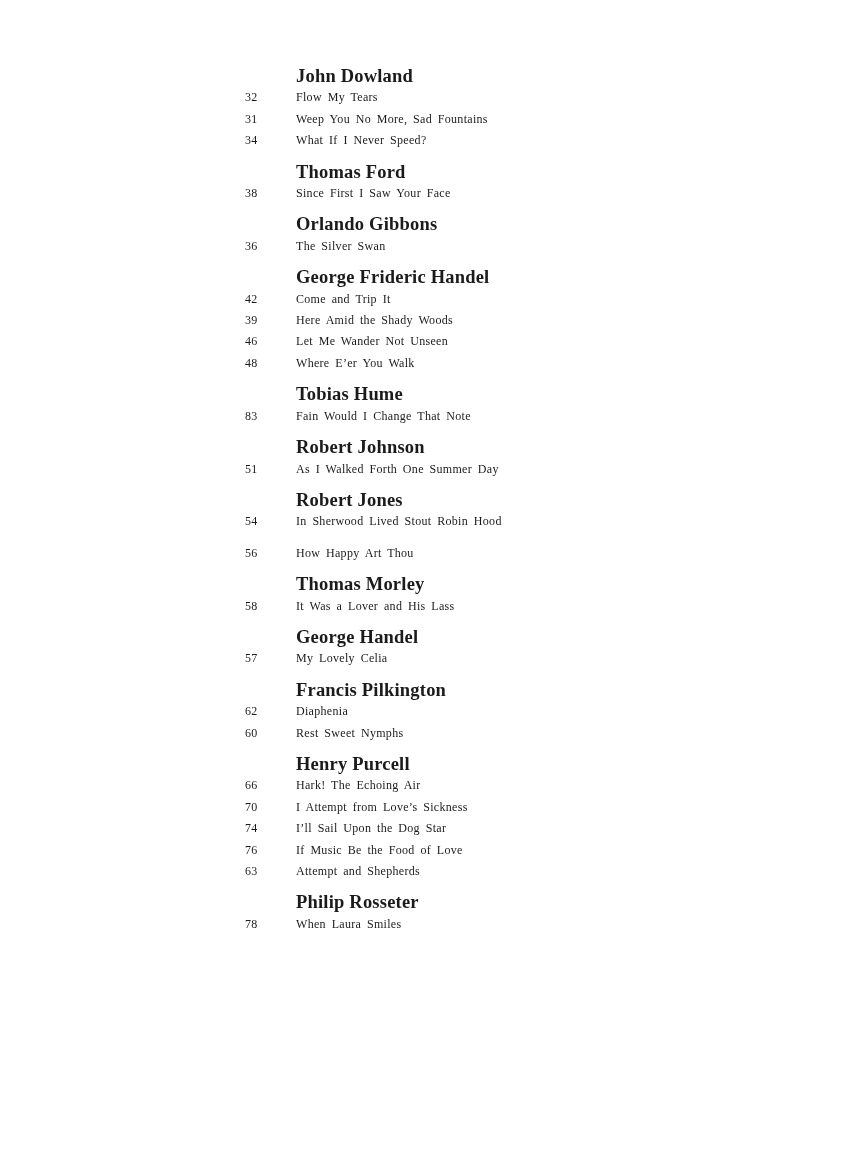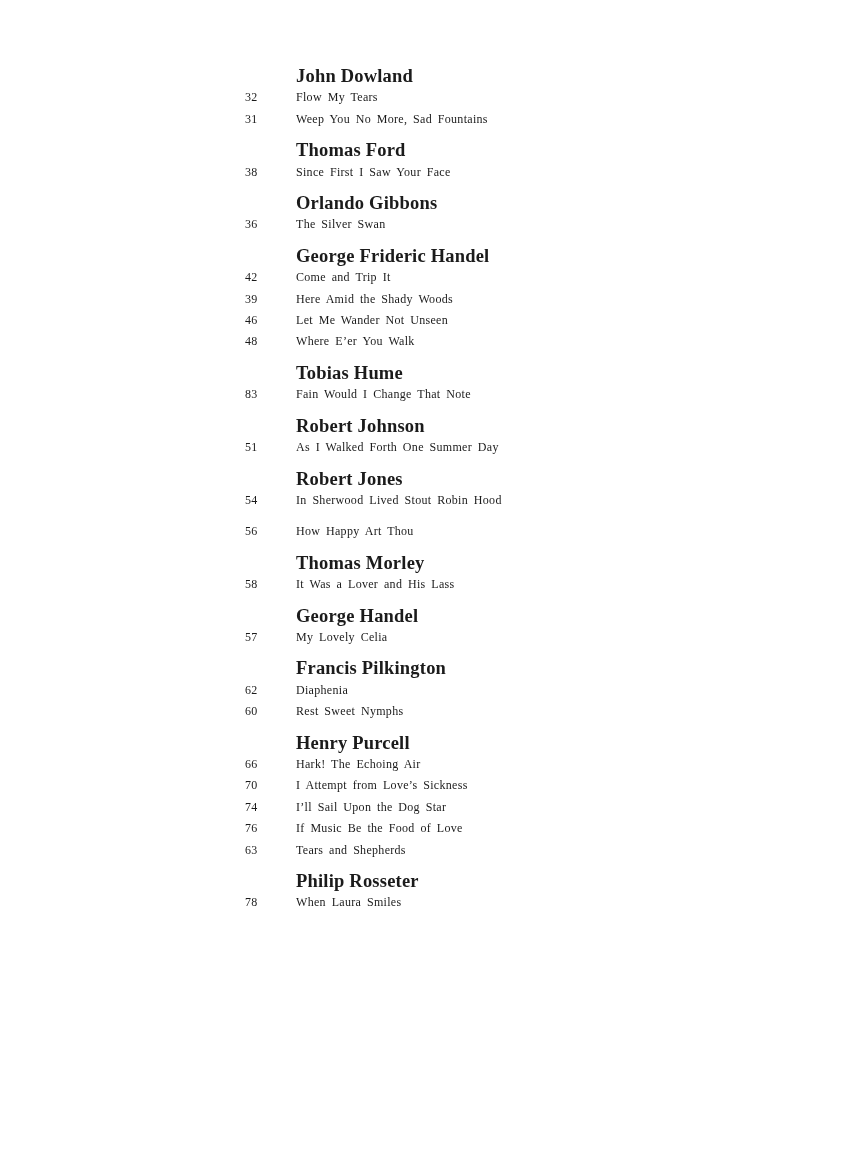--- a/index.html
+++ b/index.html
@@ -62,20 +62,24 @@
   <div class="entry">
     <span class="pagenum">32</span>
     <span class="songtitle">Flow My Tears</span>
   </div>
 
   <div class="entry">
     <span class="pagenum">31</span>
     <span class="songtitle">Weep You No More, Sad Fountains</span>
   </div>
 
+  <div class="entry">
+    <span class="pagenum">34</span>
+    <span class="songtitle">What If I Never Speed?</span>
+  </div>
 </div>
   </div>
 
   <div class="section">
     <div class="composer">Thomas Ford</div>
     <div>
   <div class="entry">
     <span class="pagenum">38</span>
     <span class="songtitle">Since First I Saw Your Face</span>
   </div>
@@ -209,21 +213,21 @@
     <span class="songtitle">I’ll Sail Upon the Dog Star</span>
   </div>
 
   <div class="entry">
     <span class="pagenum">76</span>
     <span class="songtitle">If Music Be the Food of Love</span>
   </div>
 
   <div class="entry">
     <span class="pagenum">63</span>
-    <span class="songtitle">Tears and Shepherds</span>
+    <span class="songtitle">Attempt and Shepherds</span>
   </div>
 </div>
   </div>
 
   <div class="section">
     <div class="composer">Philip Rosseter</div>
     <div>
   <div class="entry">
     <span class="pagenum">78</span>
     <span class="songtitle">When Laura Smiles</span>

